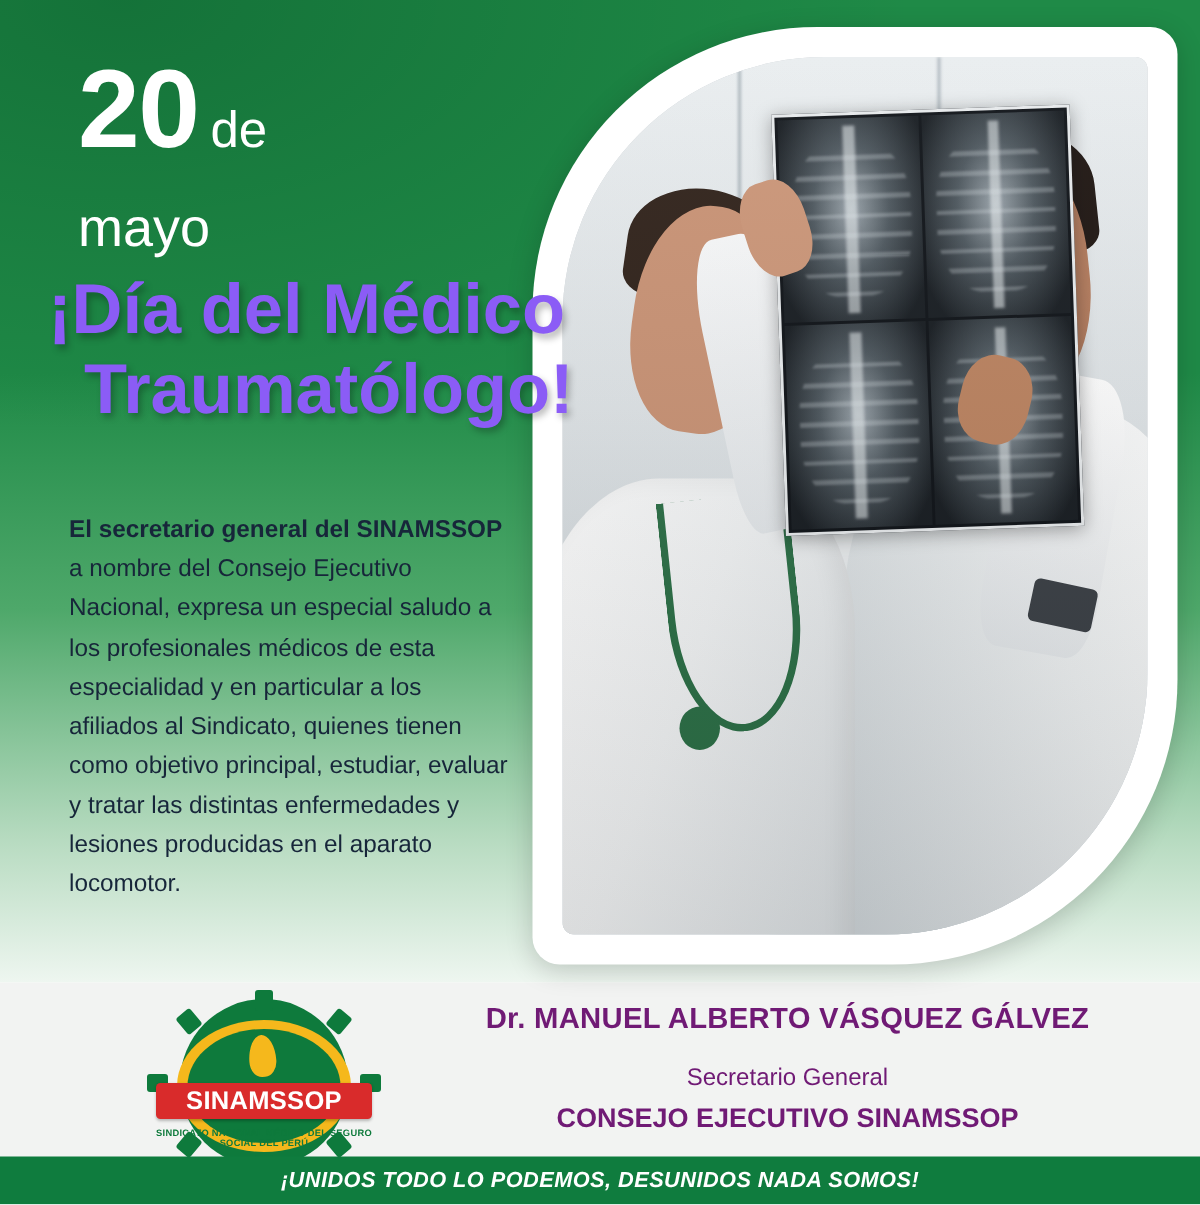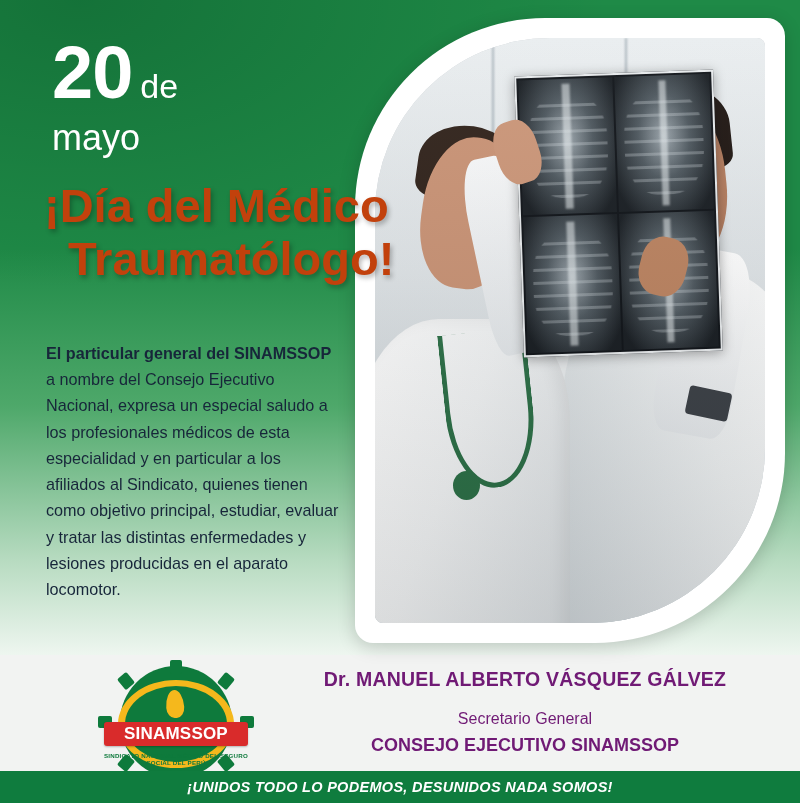--- a/index.html
+++ b/index.html
@@ -304,30 +304,30 @@
   }
   .date-de {
     font-size: 34px;
     display: inline-block;
     margin-left: 8px;
     vertical-align: baseline;
     font-weight: normal;
   }
   .date-month {
     font-size: 36px;
-    margin-top: 10px;
+    margin-top: 24px;
     font-weight: normal;
   }
 
   .headline {
     position: absolute;
-    left: 44px;
+    left: 32px;
     top: 180px;
     width: 470px;
-    color: #c2410c;
+    color: #8b5cf6;
     font-weight: bold;
     font-size: 47px;
     line-height: 1.12;
     text-shadow: 2px 3px 5px rgba(0,0,0,0.28);
   }
   .headline .l2 { display: block; margin-left: 24px; }
 
   .body-copy {
     position: absolute;
     left: 46px;
@@ -491,21 +491,21 @@
     </div>
     <div class="date-month">mayo</div>
   </div>
 
   <div class="headline">
     <span>¡Día del Médico</span>
     <span class="l2">Traumatólogo!</span>
   </div>
 
   <div class="body-copy">
-    <b>El particular general del</b>
+    <b>El secretario general del</b>
     <b>SINAMSSOP</b><span> a nombre del Consejo Ejecutivo Nacional, expresa un especial saludo a los profesionales médicos de esta especialidad y en particular a los afiliados al Sindicato, quienes tienen como objetivo principal, estudiar, evaluar y tratar las distintas enfermedades y lesiones producidas en el aparato locomotor.</span>
   </div>
 
   <div class="logo">
     <svg class="logo-gear-teeth" viewBox="0 0 156 124">
       <g fill="#0e7a3c">
         <circle cx="78" cy="62" r="56"></circle>
         <g>
           <rect x="72" y="0" width="12" height="14" rx="2"></rect>
           <rect x="72" y="110" width="12" height="14" rx="2"></rect>

